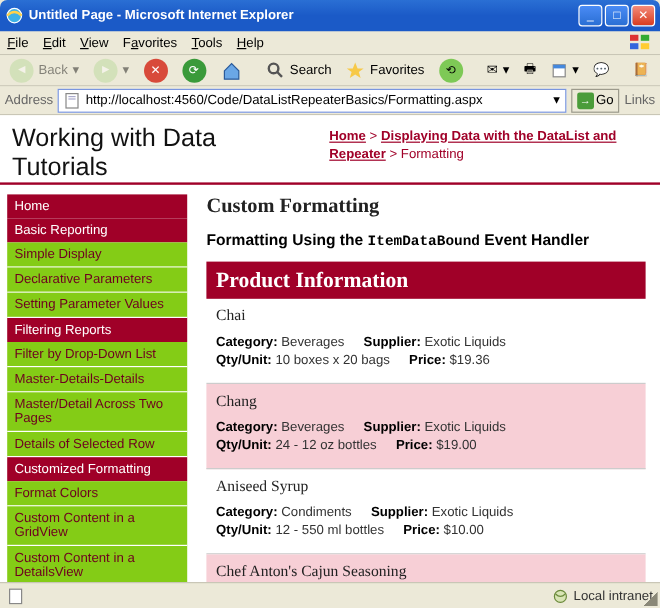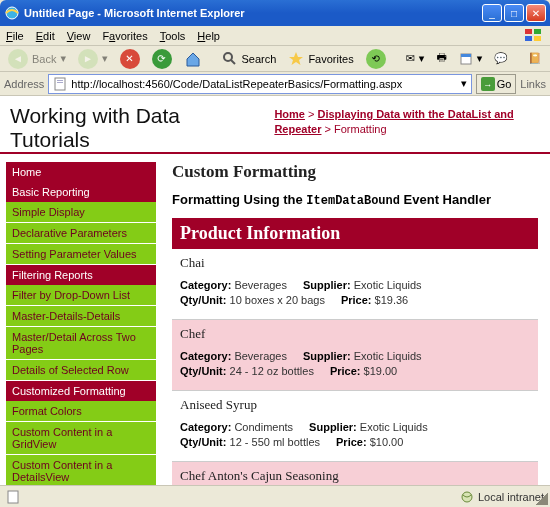--- a/index.html
+++ b/index.html
@@ -229,21 +229,21 @@
             <div class="prow">
               <span class="kv"><b>Category:</b> Beverages</span>
               <span class="kv"><b>Supplier:</b> Exotic Liquids</span>
             </div>
             <div class="prow">
               <span class="kv"><b>Qty/Unit:</b> 10 boxes x 20 bags</span>
               <span class="kv"><b>Price:</b> $19.36</span>
             </div>
           </div>
           <div class="product alt">
-            <div class="pname">Chef</div>
+            <div class="pname">Chang</div>
             <div class="prow">
               <span class="kv"><b>Category:</b> Beverages</span>
               <span class="kv"><b>Supplier:</b> Exotic Liquids</span>
             </div>
             <div class="prow">
               <span class="kv"><b>Qty/Unit:</b> 24 - 12 oz bottles</span>
               <span class="kv"><b>Price:</b> $19.00</span>
             </div>
           </div>
           <div class="product">

